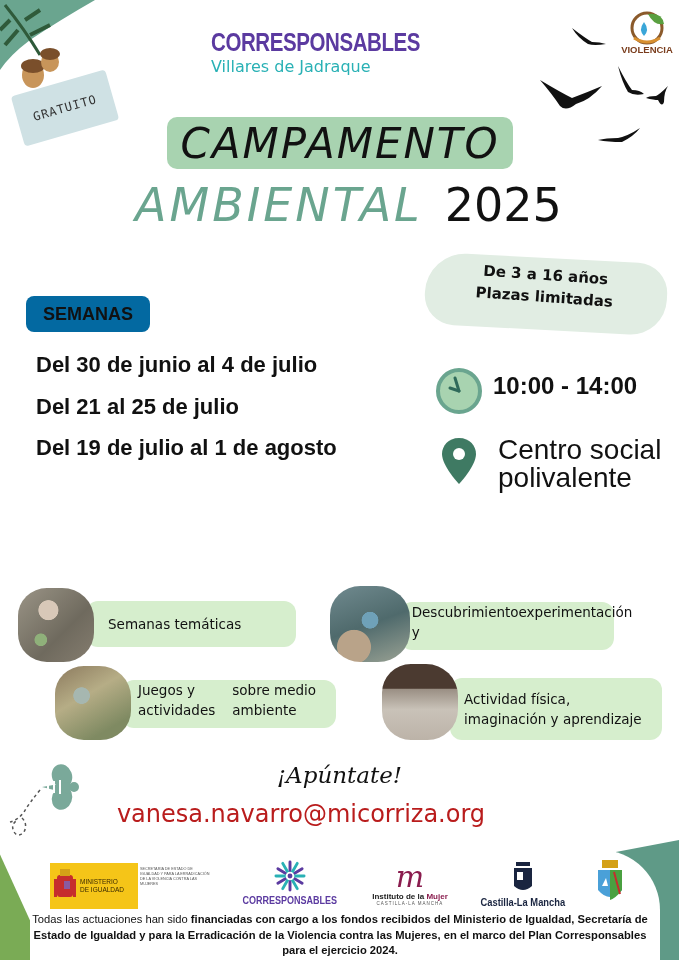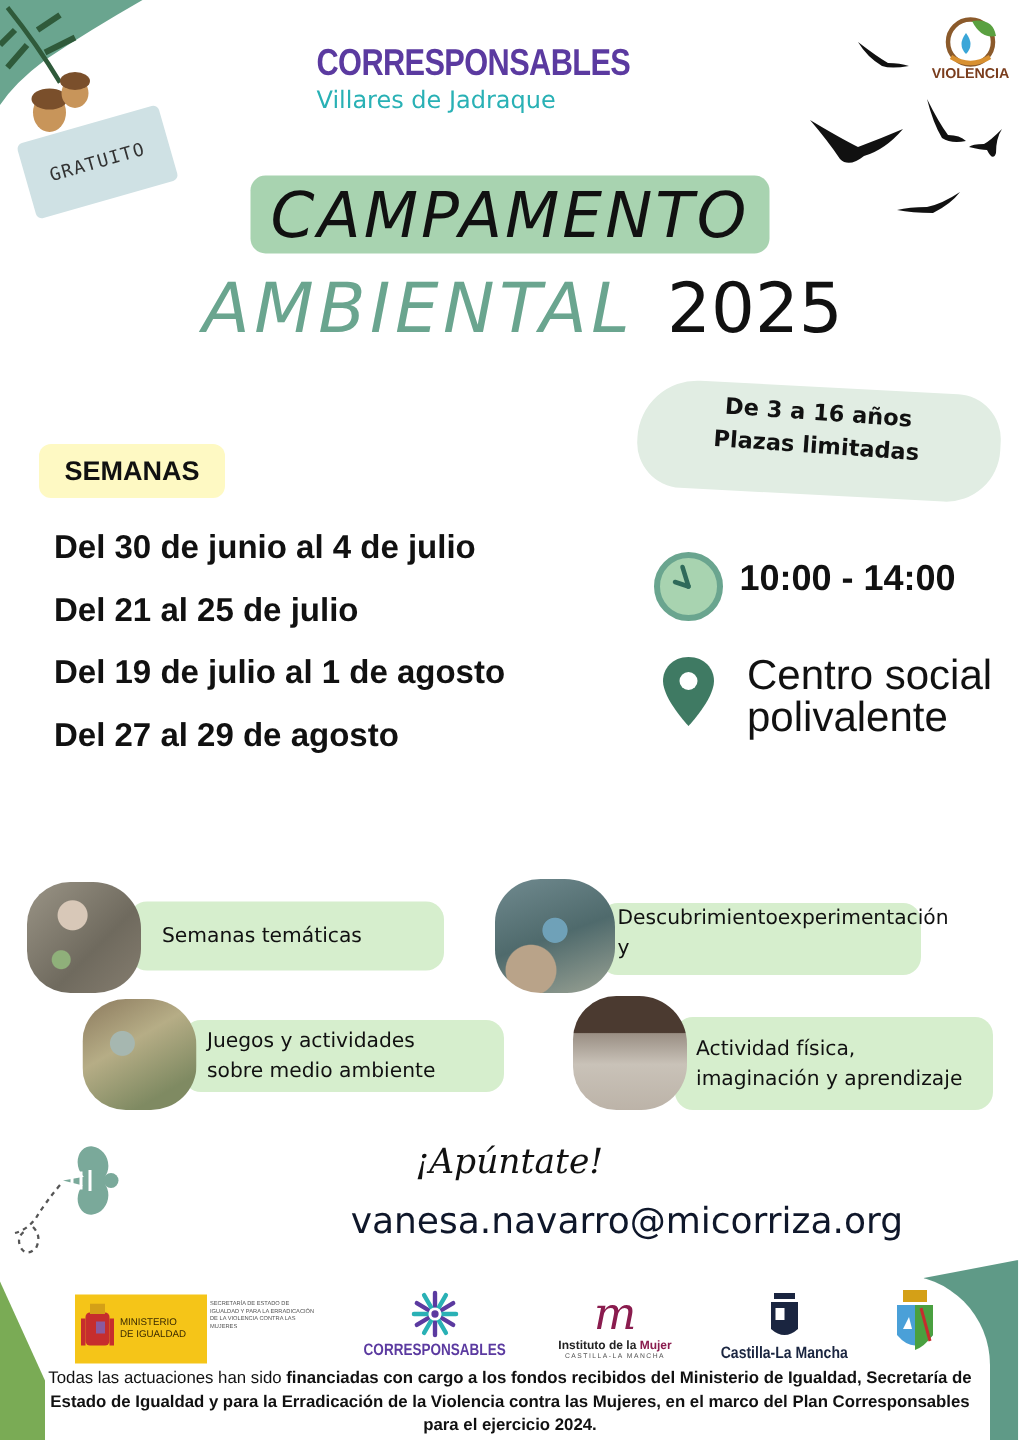--- a/index.html
+++ b/index.html
@@ -38,21 +38,21 @@
   .title-line2 { left: 135px; top: 176px; width: 420px; height: 58px; display: flex; align-items: center; justify-content: flex-start; gap: 22px; }
   .title-amb { font-family: "DejaVu Sans", sans-serif; font-size: 46px; color: #6aa58f; letter-spacing: 3px; font-style: italic; }
   .title-year { font-family: "DejaVu Sans", sans-serif; font-size: 46px; color: #111; }
 
   
   .age-bubble { left: 425px; top: 258px; width: 242px; height: 72px; background: #e1ede3; border-radius: 40px 30px 36px 30px; transform: rotate(3deg); }
   .age-text { left: 440px; top: 264px; width: 210px; display: flex; flex-direction: column; align-items: center; transform: rotate(4deg);
     font-family: "DejaVu Sans", sans-serif; font-weight: bold; font-size: 15px; line-height: 22px; color: #111; }
 
   
-  .semanas-badge { left: 26px; top: 296px; width: 124px; height: 36px; background: #fef9c3; border-radius: 8px;
+  .semanas-badge { left: 26px; top: 296px; width: 124px; height: 36px; background: #0369a1; border-radius: 8px;
     display: flex; align-items: center; justify-content: center; font-weight: bold; font-size: 18px; color: #111; font-family: "Liberation Sans", sans-serif; }
   .weeks { left: 36px; top: 344px; width: 390px; }
   .week-item { height: 41.5px; line-height: 41.5px; font-family: "Liberation Sans", sans-serif; font-weight: bold; font-size: 22px; color: #111; white-space: nowrap; }
 
   
   .clock { left: 436px; top: 368px; width: 46px; height: 46px; }
   .time-text { left: 493px; top: 372px; font-family: "Liberation Sans", sans-serif; font-weight: bold; font-size: 24px; color: #111; white-space: nowrap; }
   .pin { left: 440px; top: 436px; width: 38px; height: 50px; }
   .place-text { left: 498px; top: 436px; font-family: "Liberation Sans", sans-serif; font-weight: normal; font-size: 28px; line-height: 28px; color: #111; }
 
@@ -63,21 +63,21 @@
   .photo-1 { left: 18px; top: 588px; width: 76px; height: 74px; background: radial-gradient(circle at 40% 30%, #d8c8b8 0 14%, transparent 15%), radial-gradient(circle at 30% 70%, #8fb07a 0 8%, transparent 9%), linear-gradient(135deg, #9a9486, #6f6a5e 60%, #857d6f); }
   .photo-2 { left: 330px; top: 586px; width: 80px; height: 76px; background: radial-gradient(circle at 50% 45%, #6fa1b8 0 14%, transparent 15%), radial-gradient(circle at 30% 80%, #b9a389 0 20%, transparent 21%), linear-gradient(160deg, #708a8f, #4f6a6c 50%, #9aa294); }
   .photo-3 { left: 55px; top: 666px; width: 76px; height: 74px; background: radial-gradient(circle at 35% 40%, #a6b7b0 0 12%, transparent 13%), linear-gradient(150deg, #8c7a5e, #b6ad86 40%, #7f8a62 80%); }
   .photo-4 { left: 382px; top: 664px; width: 76px; height: 76px; background: linear-gradient(180deg, #4b3a30 0 32%, #9a8f84 33%, #c9c2b8 60%, #bcb3a8); }
 
   
   .bee { left: 0; top: 762px; width: 100px; height: 90px; }
 
   
   .signup-title { left: 0; top: 762px; width: 679px; text-align: center; font-family: "DejaVu Serif", serif; font-style: italic; font-size: 23px; color: #111; }
-  .signup-email { left: 0; top: 800px; width: 602px; text-align: right; font-family: "DejaVu Sans", sans-serif; font-size: 24px; color: #0f172a; }
+  .signup-email { left: 0; top: 800px; width: 602px; text-align: center; font-family: "DejaVu Sans", sans-serif; font-size: 24px; color: #b91c1c; }
 
   
   .footer-green-left { left: 0; top: 828px; width: 120px; height: 132px; background: #7aab55; clip-path: polygon(0 20%, 40% 100%, 0 100%); }
   .footer-teal-right { left: 600px; top: 840px; width: 79px; height: 120px; background: #5f9a87; clip-path: polygon(20% 10%, 100% 0, 100% 100%, 60% 100%); }
   .footer-panel { left: 30px; top: 850px; width: 630px; height: 110px; background: #ffffff; border-radius: 60px 60px 0 0; }
 
   .logo-ministerio { left: 50px; top: 863px; width: 88px; height: 46px; background: #f5c518; display: flex; align-items: center; padding-left: 4px; gap: 4px; }
   .ministerio-shield { width: 22px; height: 34px; }
   .ministerio-label { font-family: "Liberation Sans", sans-serif; font-size: 6.5px; line-height: 8px; color: #3a2a00; }
   .ministerio-sub { left: 140px; top: 867px; width: 72px; font-family: "Liberation Sans", sans-serif; font-size: 3.8px; line-height: 5px; color: #555; }
@@ -171,21 +171,20 @@
 <div class="abs age-text">
   <span>De 3 a 16 años</span>
   <span>Plazas limitadas</span>
 </div>
 
 <div class="abs semanas-badge">SEMANAS</div>
 <div class="abs weeks">
   <div class="week-item">Del 30 de junio al 4 de julio</div>
   <div class="week-item">Del 21 al 25 de julio</div>
   <div class="week-item">Del 19 de julio al 1 de agosto</div>
-  <div class="week-item">Del 27 al 29 de agosto</div>
 </div>
 
 <svg class="abs clock" viewBox="0 0 46 46">
   <circle cx="23" cy="23" r="21" fill="#a8d3b0" stroke="#6aa58f" stroke-width="4"></circle>
   <line x1="23" y1="23" x2="19" y2="10" stroke="#2f6a5a" stroke-width="3" stroke-linecap="round"></line>
   <line x1="23" y1="23" x2="14" y2="20" stroke="#2f6a5a" stroke-width="3" stroke-linecap="round"></line>
 </svg>
 <div class="abs time-text">10:00 - 14:00</div>
 
 <svg class="abs pin" viewBox="0 0 38 50">
@@ -201,21 +200,21 @@
   <span>Semanas temáticas</span>
 </div>
 <div class="act-photo photo-1"></div>
 
 <div class="act-pill" style="left:400px; top:602px; width:214px; height:48px; padding-left:30px; flex-direction:row; align-items:flex-start; justify-content:center;">
   <span>Descubrimiento y</span>
   <span>experimentación</span>
 </div>
 <div class="act-photo photo-2"></div>
 
-<div class="act-pill" style="left:122px; top:680px; width:214px; height:48px; padding-left:16px; flex-direction:column; align-items:flex-start; justify-content:center;">
+<div class="act-pill" style="left:122px; top:680px; width:214px; height:48px; padding-left:16px; flex-direction:row; align-items:flex-start; justify-content:center;">
   <span>Juegos y actividades</span>
   <span>sobre medio ambiente</span>
 </div>
 <div class="act-photo photo-3"></div>
 
 <div class="act-pill" style="left:450px; top:678px; width:212px; height:62px; padding-left:14px; flex-direction:column; align-items:flex-start; justify-content:center;">
   <span>Actividad física,</span>
   <span>imaginación y aprendizaje</span>
 </div>
 <div class="act-photo photo-4"></div>

